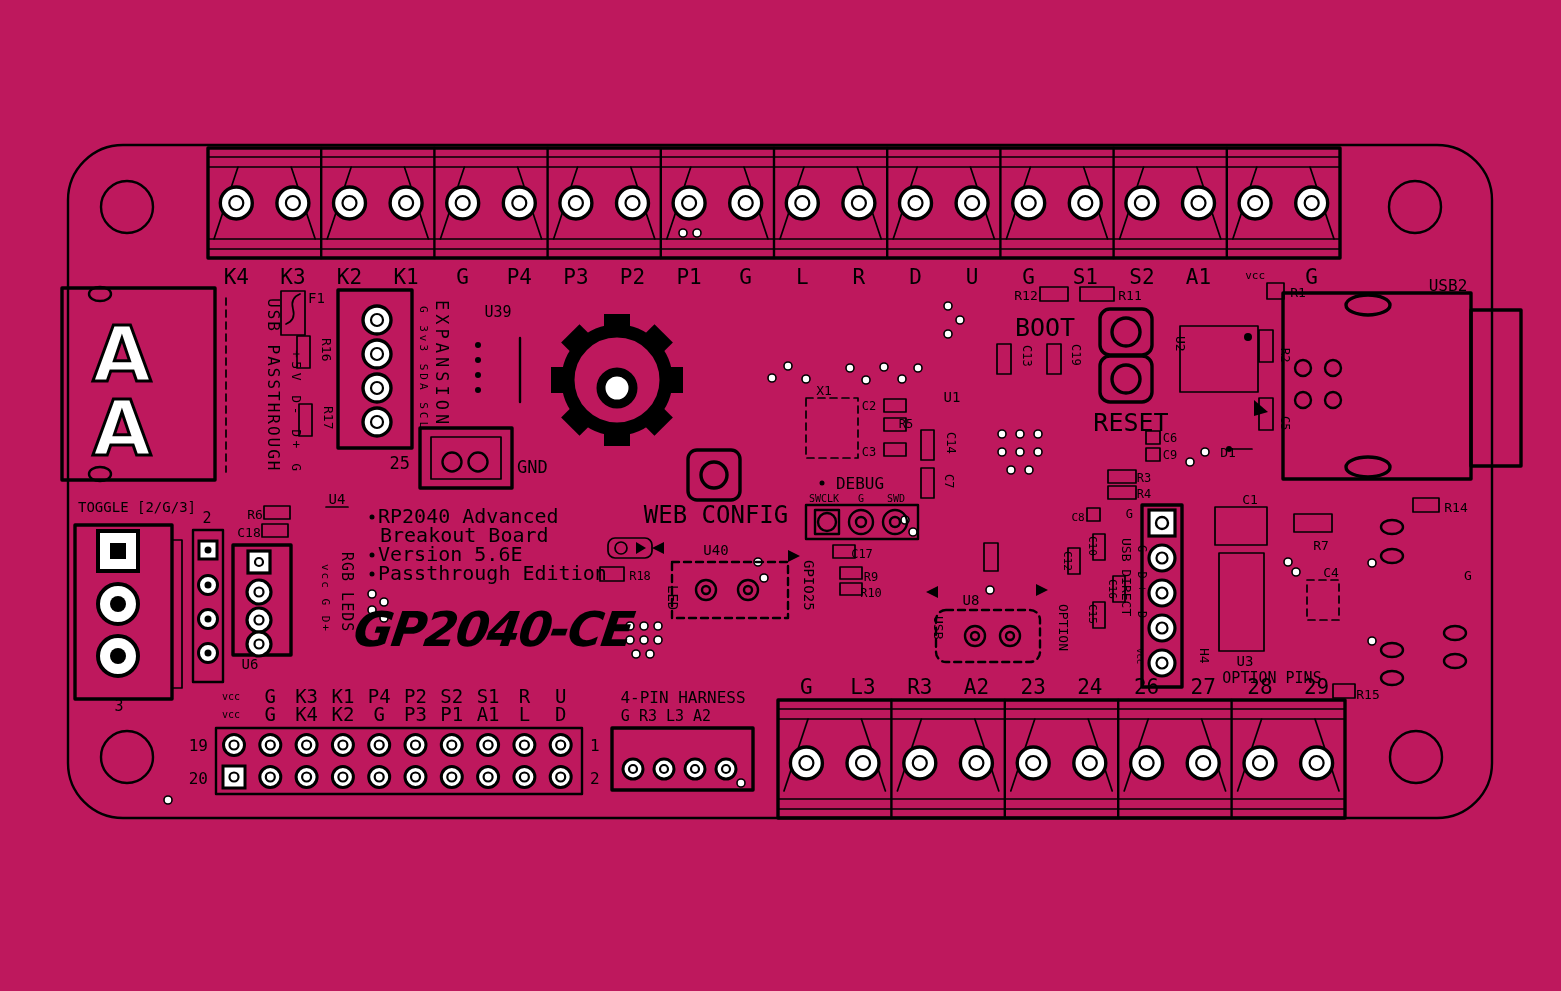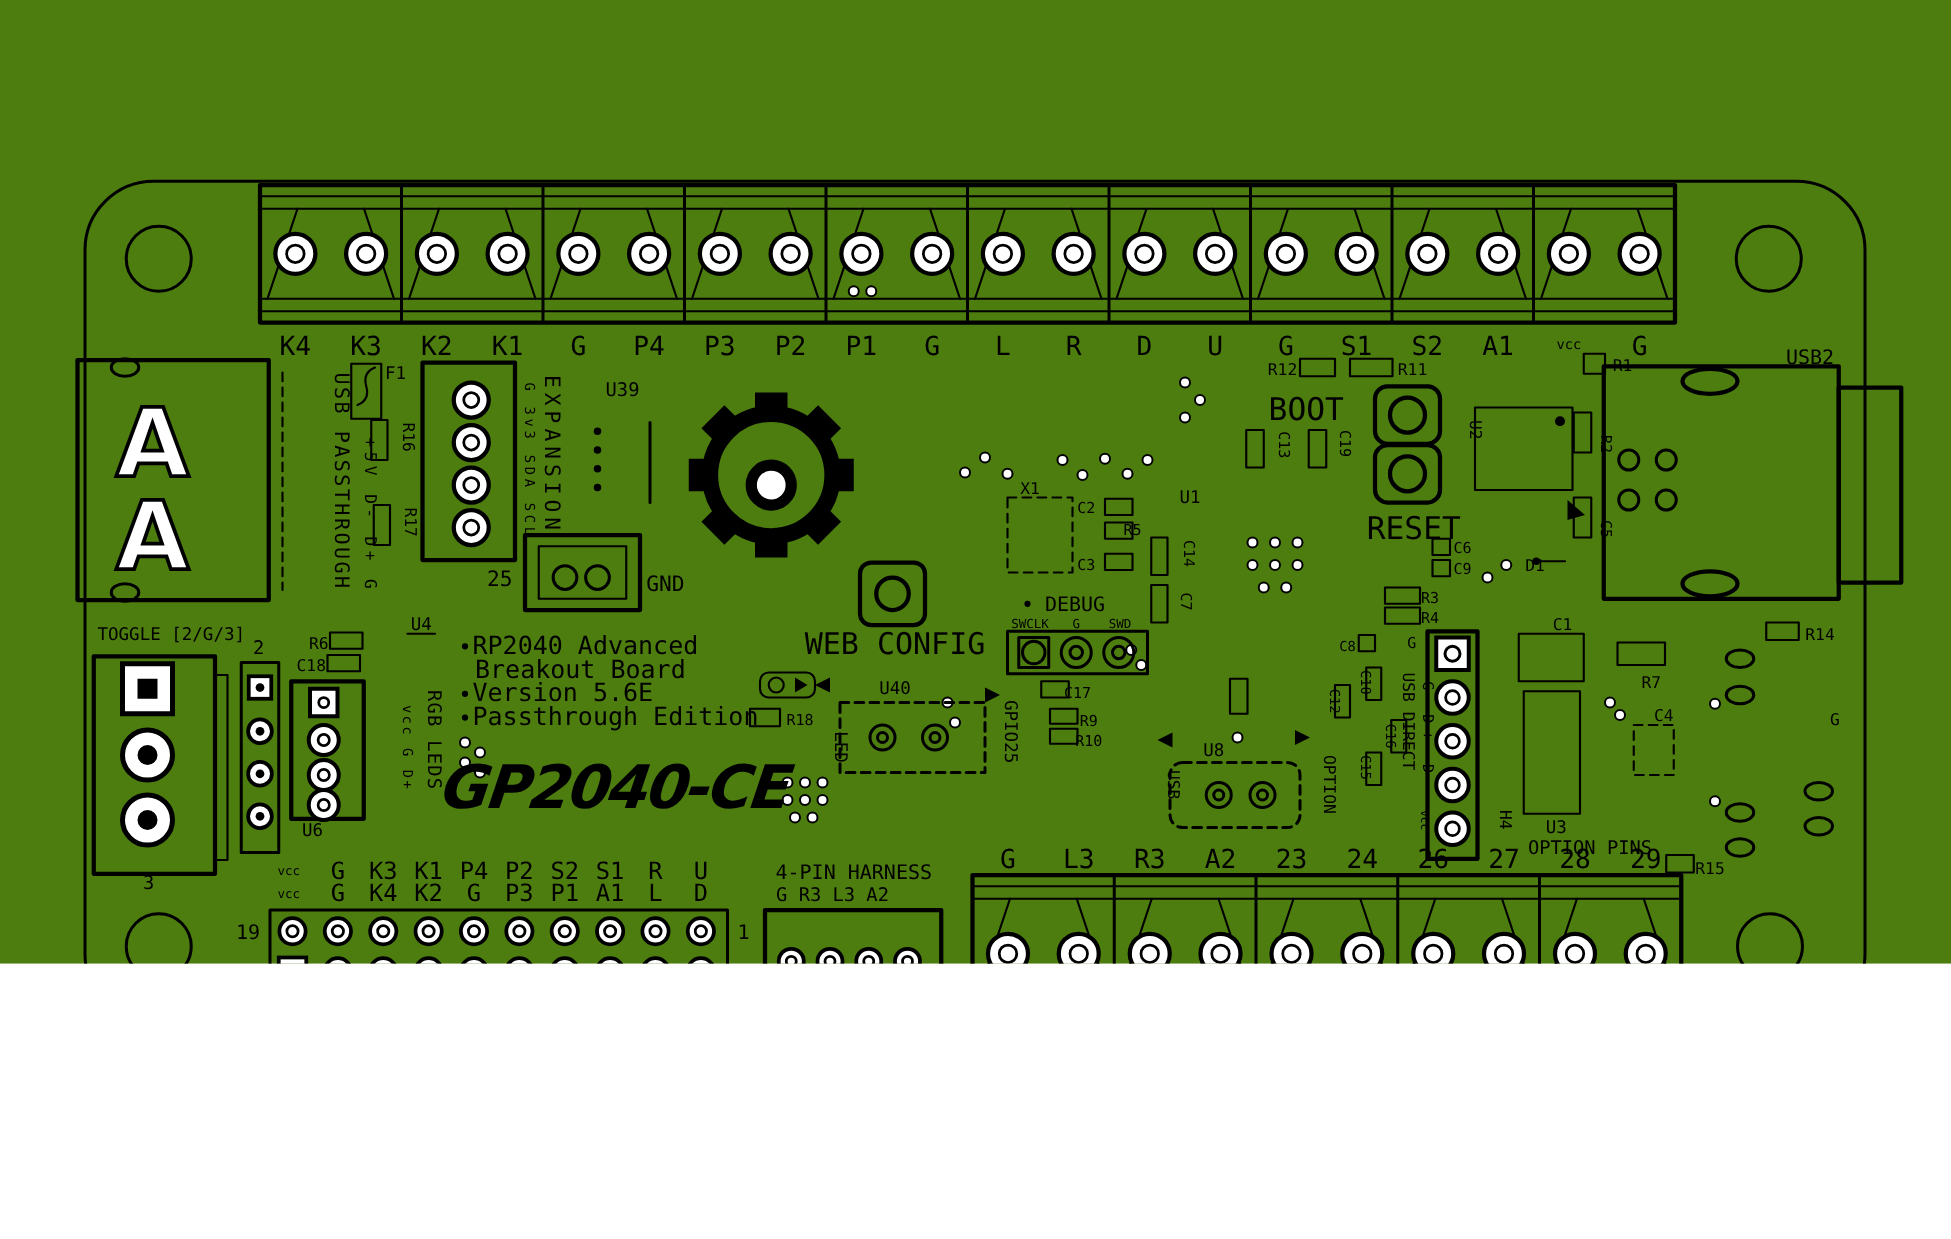--- a/index.html
+++ b/index.html
@@ -1,17 +1,17 @@
 <!DOCTYPE html>
 <html><head>
 <meta charset="utf-8">
 <style>
   *{margin:0;padding:0;box-sizing:border-box}
   html,body{background:#ffffff}
-  .stage{position:relative;width:1561px;height:771px;background:#4d7c0f;overflow:hidden}
+  .stage{position:relative;width:1561px;height:991px;background:#be185d;overflow:hidden}
   svg text{font-family:"DejaVu Sans Mono","Liberation Mono",monospace;fill:#000}
   .ln{fill:none;stroke:#000;stroke-width:2.4px;stroke-linejoin:round;stroke-linecap:round}
   .tk{stroke-width:3.4px}
   .tn{stroke-width:1.7px}
   .ds{stroke-dasharray:7 5}
   .plug{font-family:"DejaVu Sans","Liberation Sans",sans-serif;font-weight:bold;fill:#fff;stroke:#000;stroke-width:3px}
   .logo{font-family:"DejaVu Sans","Liberation Sans",sans-serif;font-weight:bold;font-style:italic;letter-spacing:-2px}
 </style>
 </head>
 <body>

